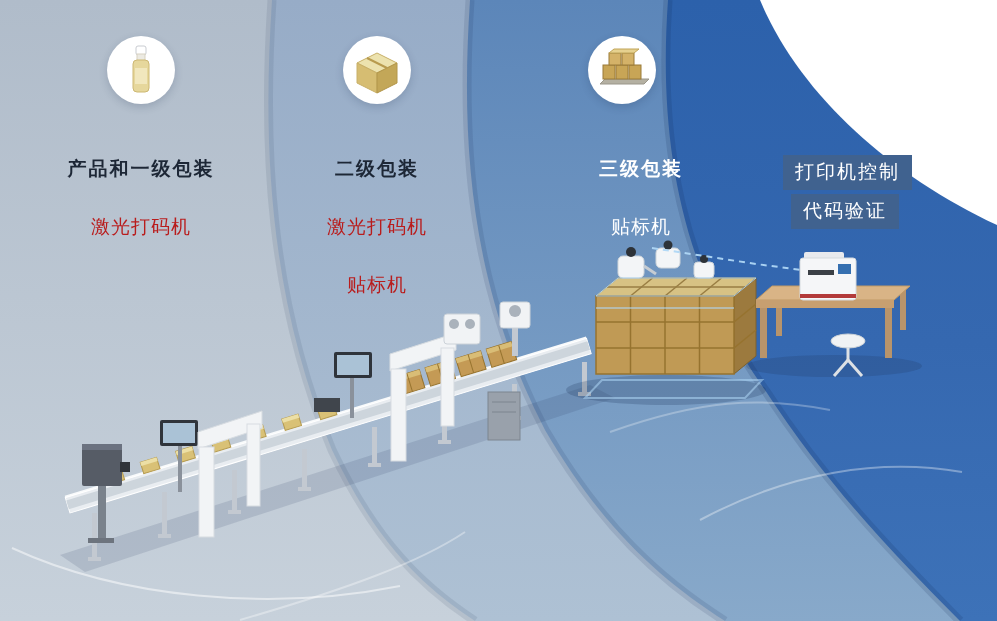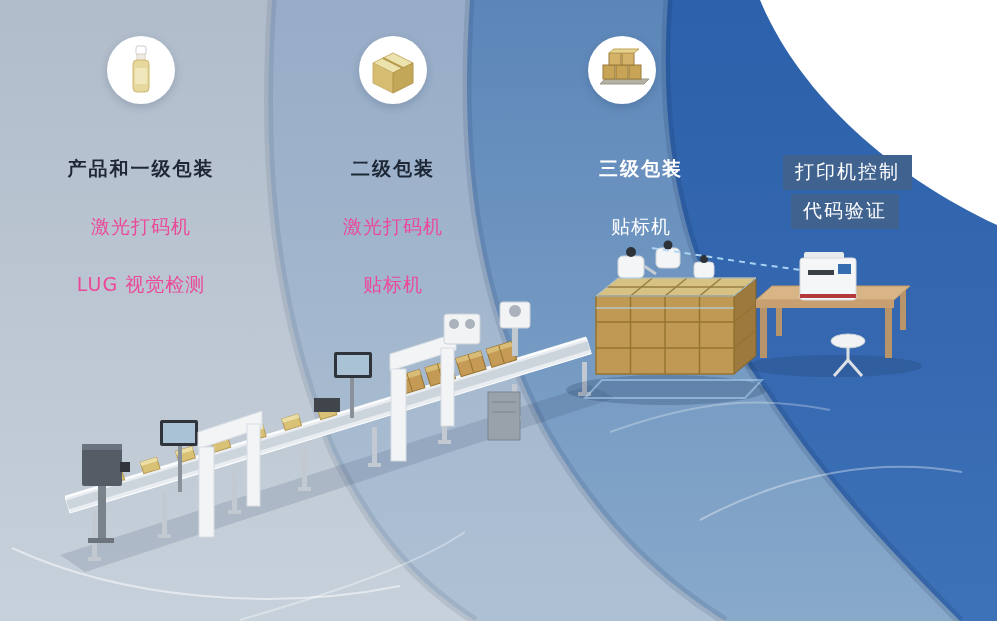--- a/index.html
+++ b/index.html
@@ -3,33 +3,33 @@
 <meta charset="utf-8">
 <style>
   html,body{margin:0;padding:0;background:#ffffff;}
   .canvas{
     position:relative;width:997px;height:621px;overflow:hidden;
     font-family:"DejaVu Sans","Liberation Sans",sans-serif;background:#fff;
   }
   .scene-svg{position:absolute;left:0;top:0;width:997px;height:621px;}
   .stage{position:absolute;top:36px;width:270px;text-align:center;}
   .stage1{left:6px;}
-  .stage2{left:258px;}
+  .stage2{left:242px;}
   .stage3{left:506px;}
   .stage3 .icon-circle{transform:translateX(-19px);}
   .icon-circle{
     width:68px;height:68px;border-radius:50%;background:#ffffff;
     margin:0 auto;box-shadow:0 3px 8px rgba(20,40,70,.18);
     display:flex;align-items:center;justify-content:center;
   }
   .stage-title{
     font-size:19px;font-weight:700;color:#1d2736;margin:52px 0 0;
     letter-spacing:2px;
   }
-  .stage-item{font-size:19px;color:#ec4899;margin-top:32px;letter-spacing:1px;}
+  .stage-item{font-size:19px;color:#b91c1c;margin-top:32px;letter-spacing:1px;}
   .stage3 .stage-title,.stage3 .stage-item{color:#ffffff;}
   .chip{
     position:absolute;background:#40628f;color:#ffffff;font-size:19px;
     line-height:1;padding:7px 12px 9px;letter-spacing:2px;white-space:nowrap;
   }
   .chip1{left:783px;top:155px;font-family:Liberation Serif, serif;}
   .chip2{left:791px;top:194px;}
 </style>
 </head>
 <body>
@@ -261,21 +261,20 @@
     <div class="icon-circle">
       <svg width="68" height="68" viewBox="0 0 68 68">
         <rect x="29" y="10" width="10" height="9" rx="2" fill="#ffffff" stroke="#c9ccd1"></rect>
         <rect x="30" y="18" width="8" height="7" fill="#eceae2" stroke="#d7d2c2"></rect>
         <path d="M26,28 Q26,24 30,24 L38,24 Q42,24 42,28 L42,52 Q42,56 38,56 L30,56 Q26,56 26,52 Z" fill="#e6d79c" stroke="#cdb873"></path>
         <rect x="28" y="32" width="12" height="16" fill="#f1e7bd"></rect>
       </svg>
     </div>
     <div class="stage-title">产品和一级包装</div>
     <div class="stage-item">激光打码机</div>
-    <div class="stage-item">LUG 视觉检测</div>
   </div>
 
   <div class="stage stage2">
     <div class="icon-circle">
       <svg width="68" height="68" viewBox="0 0 68 68">
         <polygon points="14,27 34,17 54,27 34,37" fill="#ece2ae" stroke="#c8b068"></polygon>
         <polygon points="14,27 34,37 34,57 14,47" fill="#d6bd72" stroke="#c8b068"></polygon>
         <polygon points="34,37 54,27 54,47 34,57" fill="#c3a758" stroke="#b2964a"></polygon>
         <line x1="24" y1="22" x2="44" y2="32" stroke="#b89b4e" stroke-width="2"></line>
       </svg>

